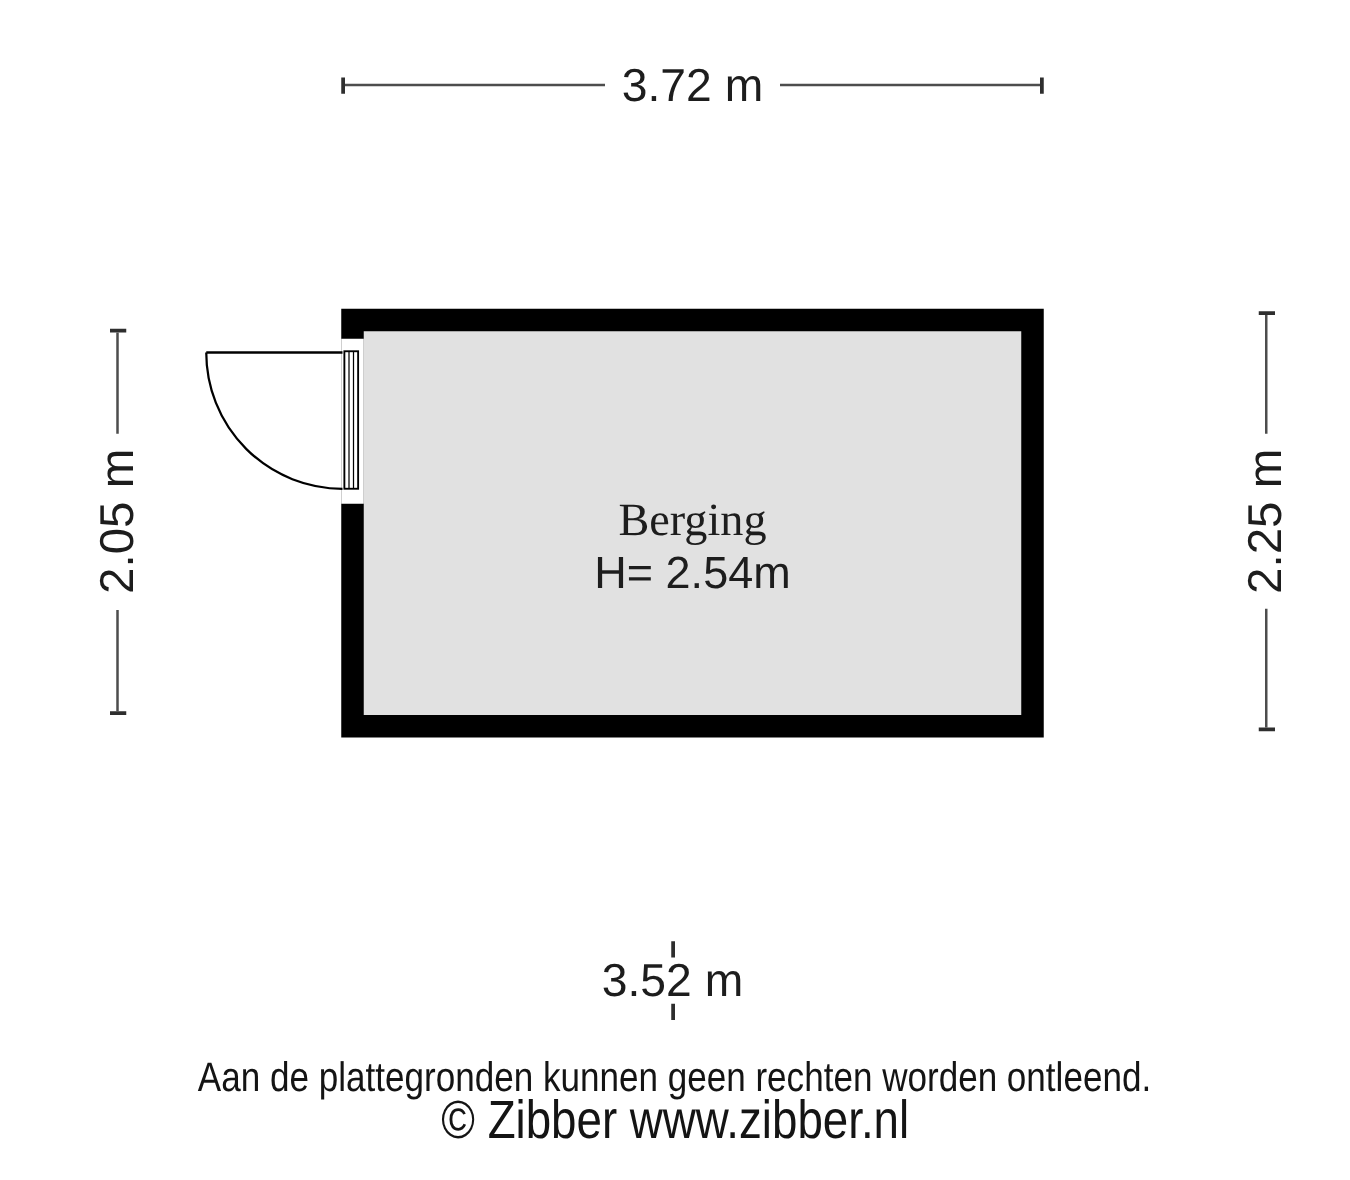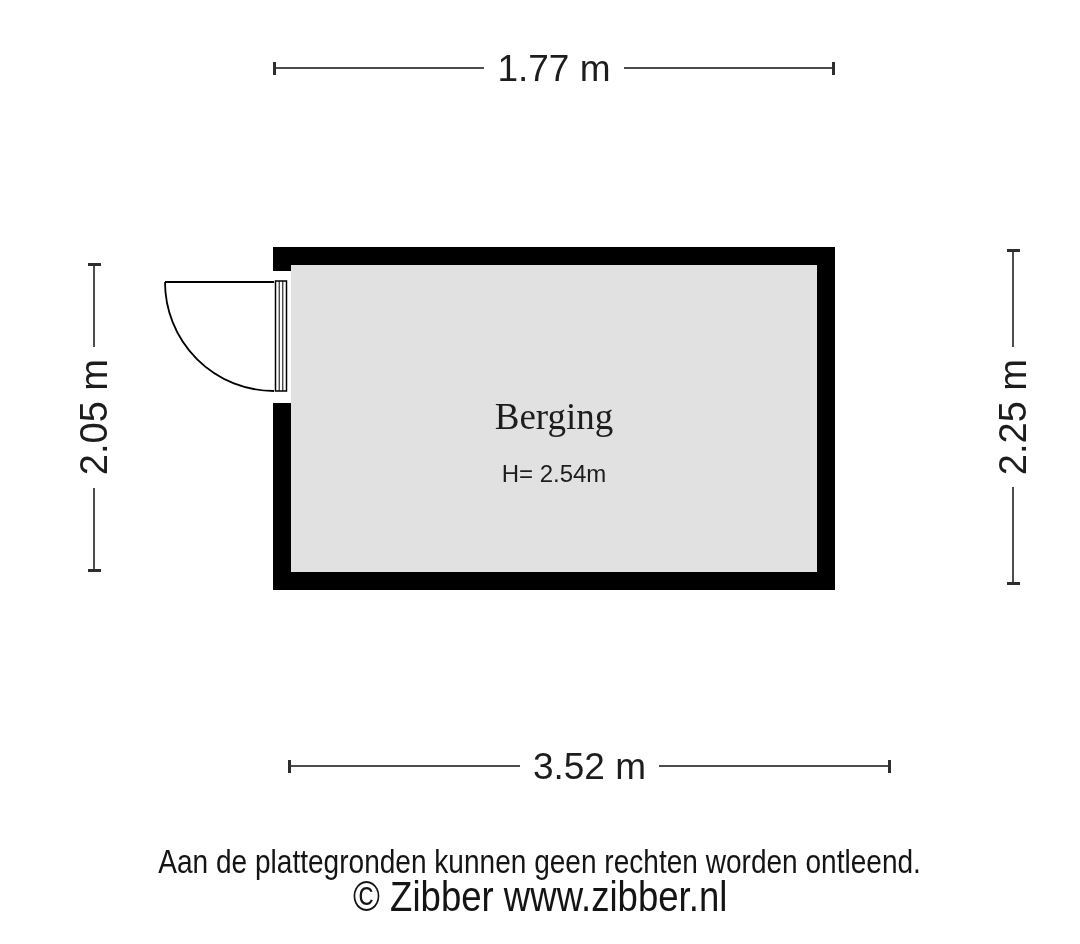--- a/index.html
+++ b/index.html
@@ -51,21 +51,21 @@
 
   
   .room-label {
     position: absolute;
     left: 291px; top: 394px;
     width: 526px;
     text-align: center;
     color: #1d1d1d;
   }
   .room-name   { font-size: 37px; line-height: 45px; font-family: Liberation Serif, serif; }
-  .room-height { font-size: 24px; line-height: 38px; margin-top: 16px; }
+  .room-height { font-size: 36px; line-height: 38px; }
 
   
   .footer {
     position: absolute;
     left: 0; top: 845px;
     width: 1080px;
     text-align: center;
     color: #141414;
   }
   .footer .line { line-height: 34px; white-space: nowrap; }
@@ -95,26 +95,26 @@
     <line x1="282.8" y1="281" x2="282.8" y2="391" stroke="#000000" stroke-width="1"></line>
 
     <line x1="165" y1="282" x2="274" y2="282" stroke="#000000" stroke-width="2"></line>
 
     <path d="M 165 282 A 109 109 0 0 0 274 391" fill="none" stroke="#000000" stroke-width="1.8"></path>
   </svg>
 
   <div class="dim dim-h" style="left:273px; top:55px; width:562px;">
     <span class="tick"></span>
     <span class="seg"></span>
-    <span class="dim-label">1.77 m</span>
+    <span class="dim-label">3.72 m</span>
     <span class="seg"></span>
     <span class="tick"></span>
   </div>
 
-  <div class="dim dim-h" style="left:288px; top:753px; width:603px;">
+  <div class="dim dim-h" style="left:288px; top:753px; width:500px;flex-direction:column;">
     <span class="tick"></span>
     <span class="seg"></span>
     <span class="dim-label">3.52 m</span>
     <span class="seg"></span>
     <span class="tick"></span>
   </div>
 
   <div class="dim dim-v" style="left:86px; top:263px; height:309px; align-items:center;">
     <span class="tick"></span>
     <span class="seg"></span>

